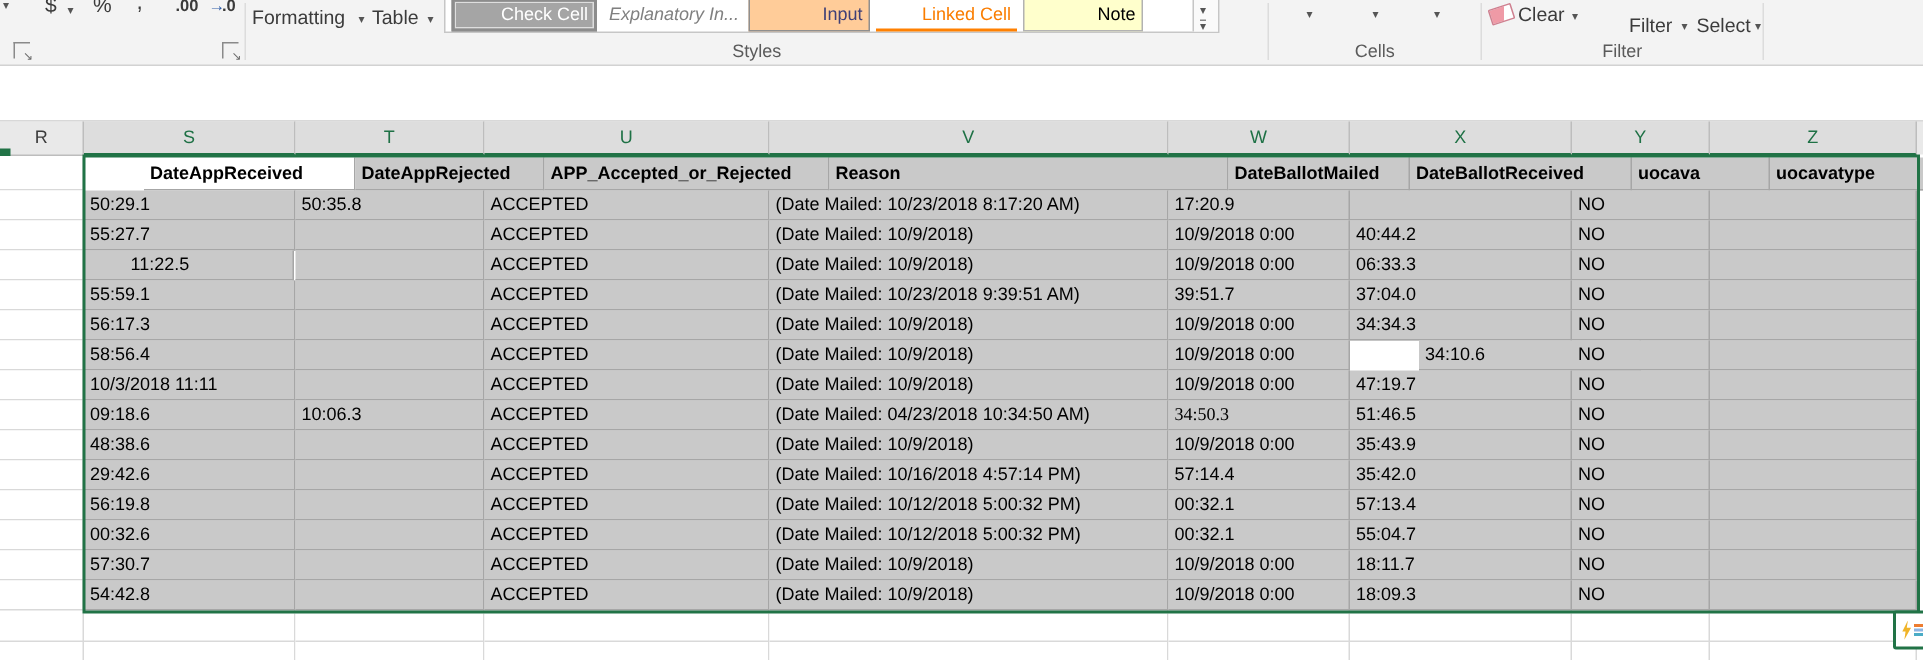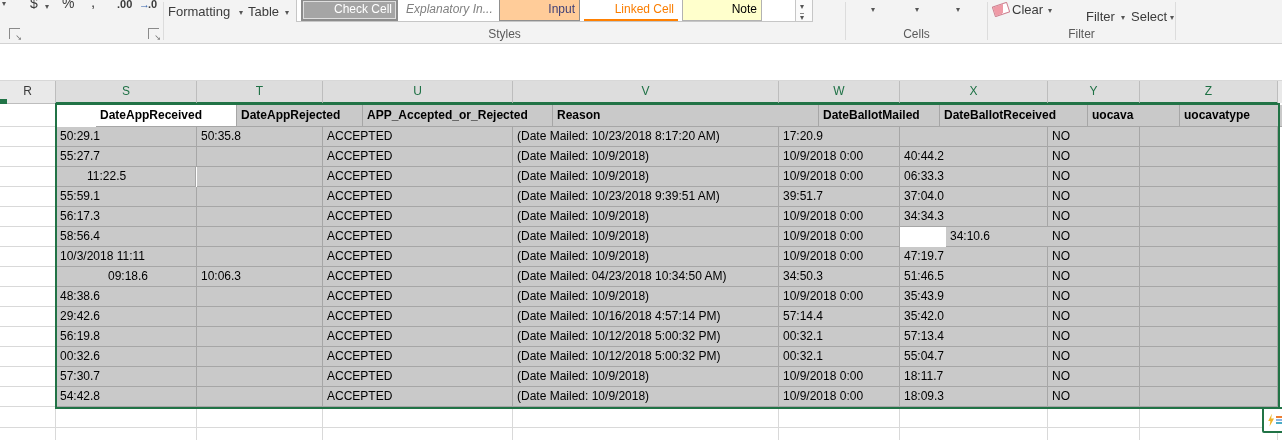--- a/index.html
+++ b/index.html
@@ -211,25 +211,25 @@
       <div class="cell " style="left: 0px; top: 247px; width: 56px; height: 20px;"></div>
       <div class="cell sel" style="left: 56px; top: 247px; width: 141px; height: 20px;">10/3/2018 11:11</div>
       <div class="cell sel" style="left: 197px; top: 247px; width: 126px; height: 20px;"></div>
       <div class="cell sel" style="left: 323px; top: 247px; width: 190px; height: 20px;">ACCEPTED</div>
       <div class="cell sel" style="left: 513px; top: 247px; width: 266px; height: 20px;">(Date Mailed: 10/9/2018)</div>
       <div class="cell sel" style="left: 779px; top: 247px; width: 121px; height: 20px;">10/9/2018 0:00</div>
       <div class="cell sel" style="left: 900px; top: 247px; width: 148px; height: 20px;">47:19.7</div>
       <div class="cell sel" style="left: 1048px; top: 247px; width: 92px; height: 20px;">NO</div>
       <div class="cell sel" style="left: 1140px; top: 247px; width: 138px; height: 20px;"></div>
       <div class="cell " style="left: 0px; top: 267px; width: 56px; height: 20px;"></div>
-      <div class="cell sel" style="left: 56px; top: 267px; width: 141px; height: 20px; text-align: center;">09:18.6</div>
+      <div class="cell sel" style="left: 56px; top: 267px; width: 141px; height: 20px;">09:18.6</div>
       <div class="cell sel" style="left: 197px; top: 267px; width: 126px; height: 20px;">10:06.3</div>
       <div class="cell sel" style="left: 323px; top: 267px; width: 190px; height: 20px;">ACCEPTED</div>
       <div class="cell sel" style="left: 513px; top: 267px; width: 266px; height: 20px;">(Date Mailed: 04/23/2018 10:34:50 AM)</div>
-      <div class="cell sel" style="left: 779px; top: 267px; width: 121px; height: 20px;">34:50.3</div>
+      <div class="cell sel" style="left: 779px; top: 267px; width: 121px; height: 20px; font-family: Liberation Serif, serif;">34:50.3</div>
       <div class="cell sel" style="left: 900px; top: 267px; width: 148px; height: 20px;">51:46.5</div>
       <div class="cell sel" style="left: 1048px; top: 267px; width: 92px; height: 20px;">NO</div>
       <div class="cell sel" style="left: 1140px; top: 267px; width: 138px; height: 20px;"></div>
       <div class="cell " style="left: 0px; top: 287px; width: 56px; height: 20px;"></div>
       <div class="cell sel" style="left: 56px; top: 287px; width: 141px; height: 20px;">48:38.6</div>
       <div class="cell sel" style="left: 197px; top: 287px; width: 126px; height: 20px;"></div>
       <div class="cell sel" style="left: 323px; top: 287px; width: 190px; height: 20px;">ACCEPTED</div>
       <div class="cell sel" style="left: 513px; top: 287px; width: 266px; height: 20px;">(Date Mailed: 10/9/2018)</div>
       <div class="cell sel" style="left: 779px; top: 287px; width: 121px; height: 20px;">10/9/2018 0:00</div>
       <div class="cell sel" style="left: 900px; top: 287px; width: 148px; height: 20px;">35:43.9</div>

